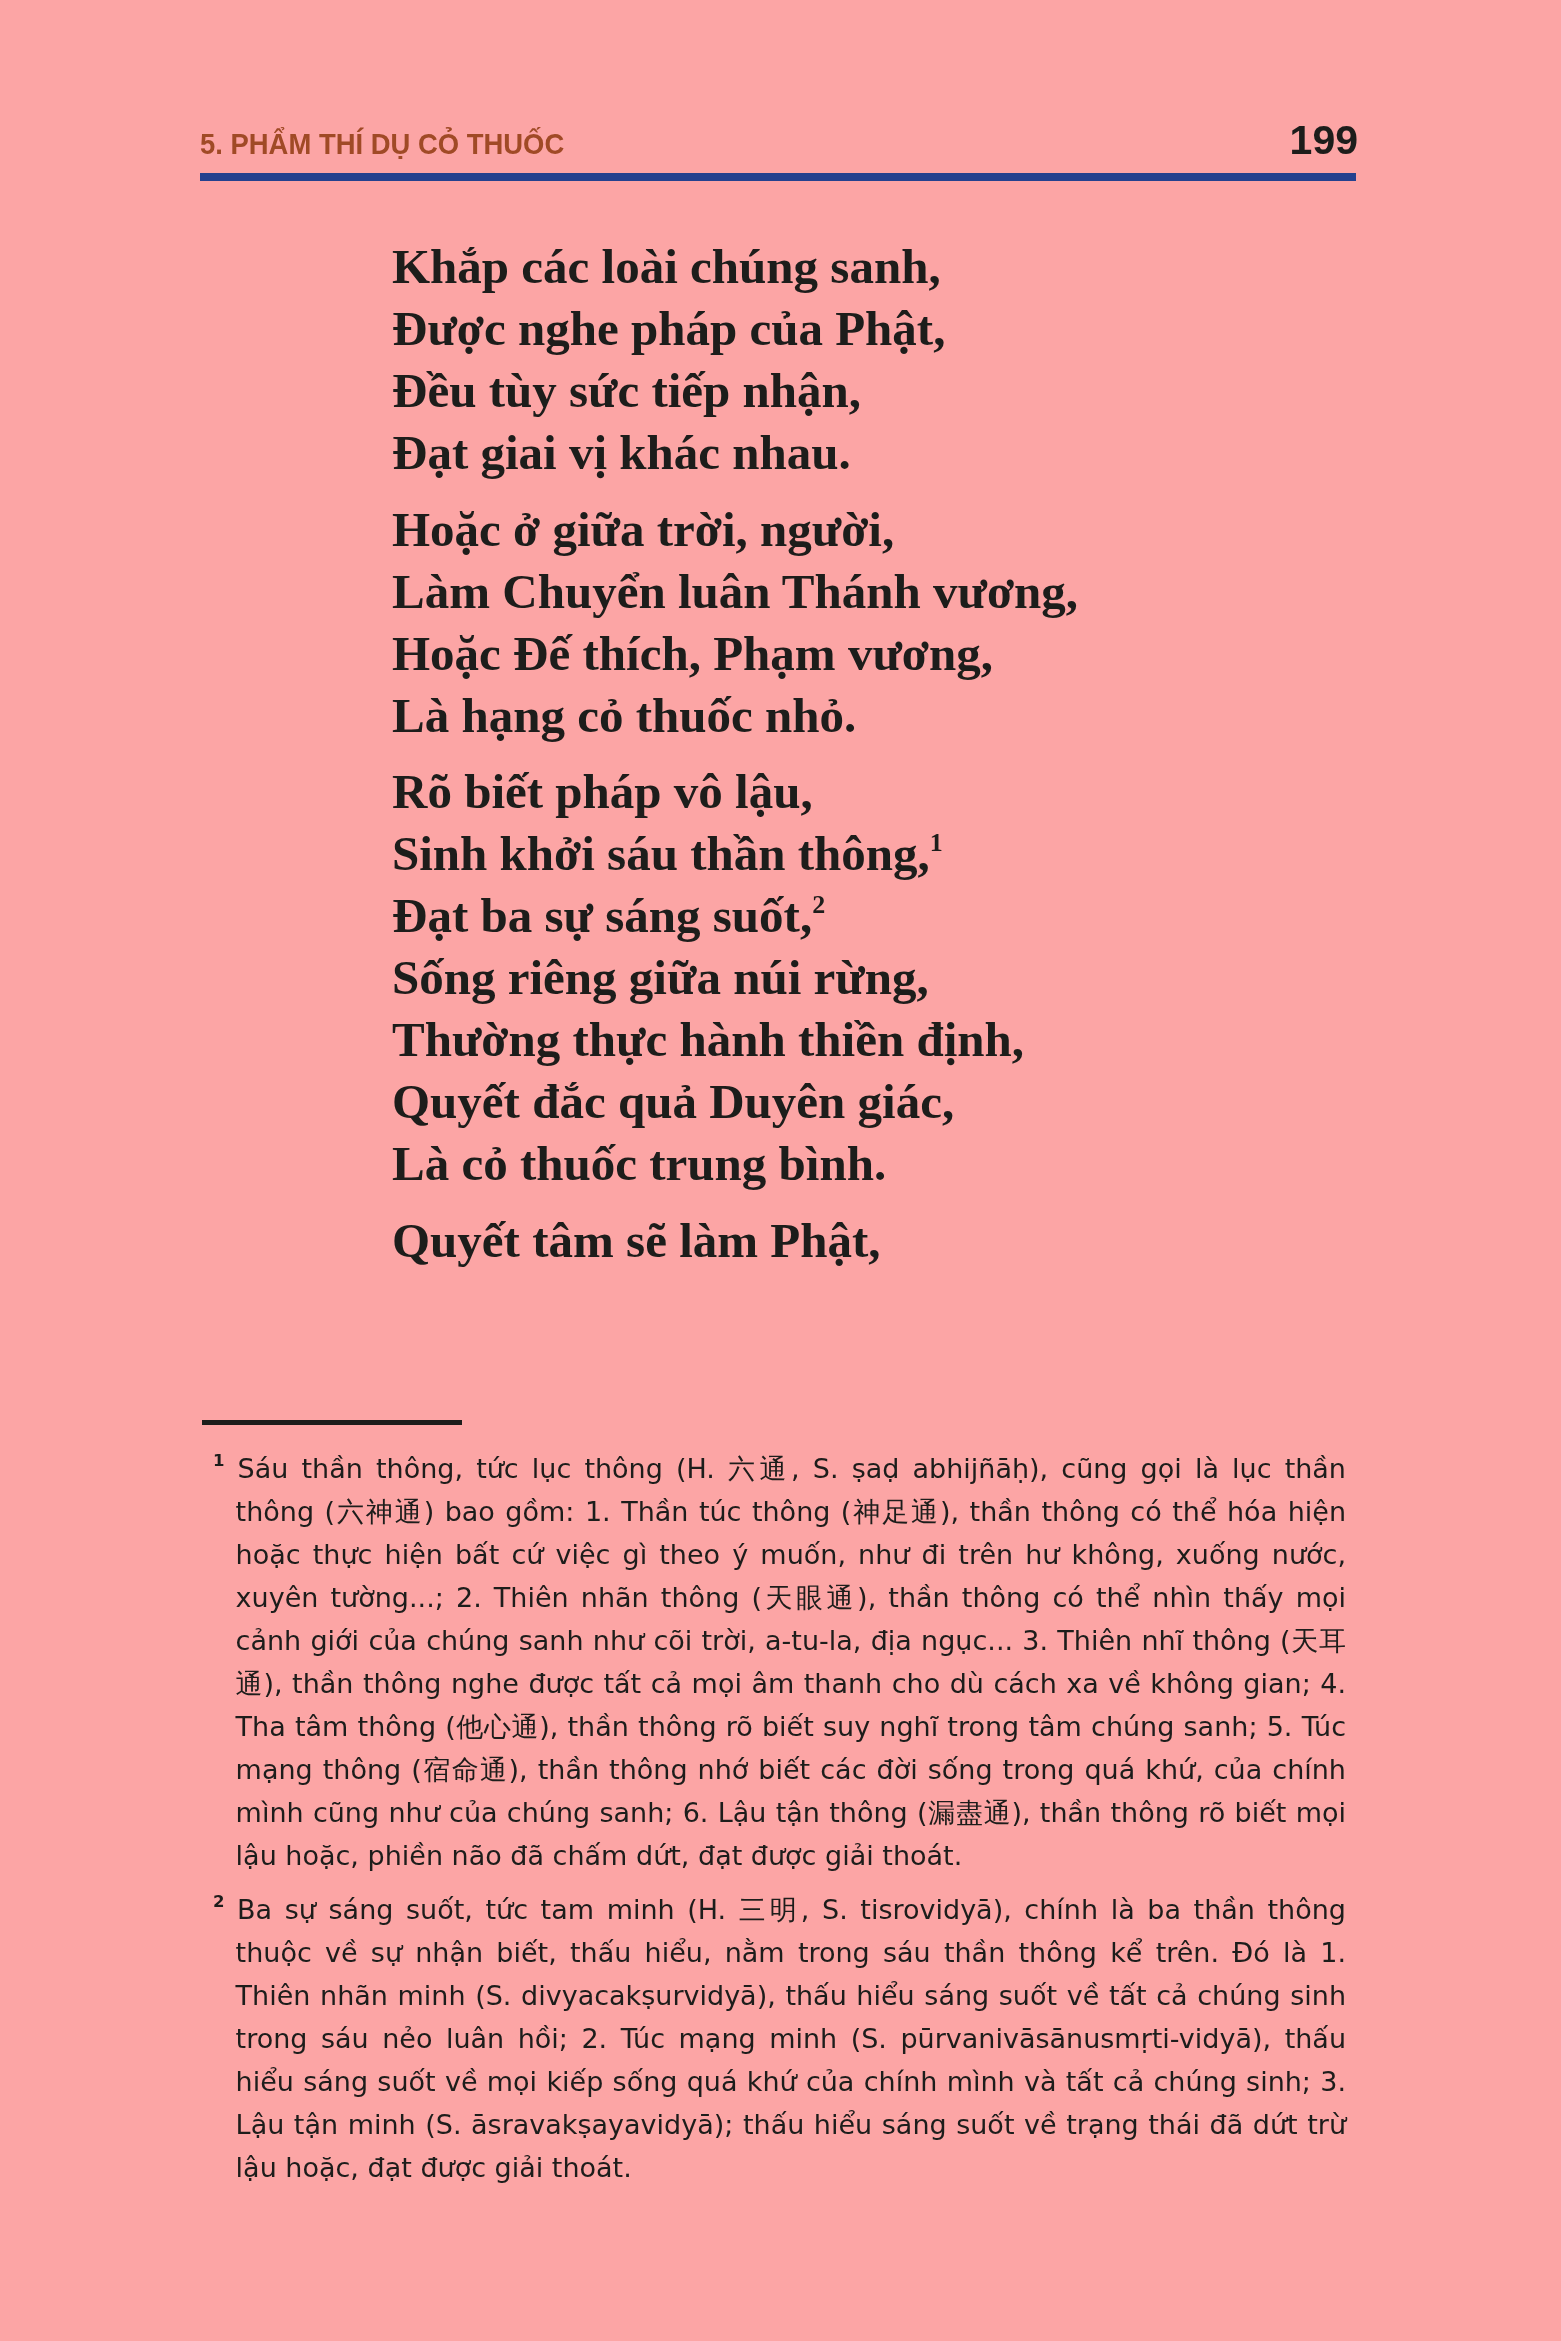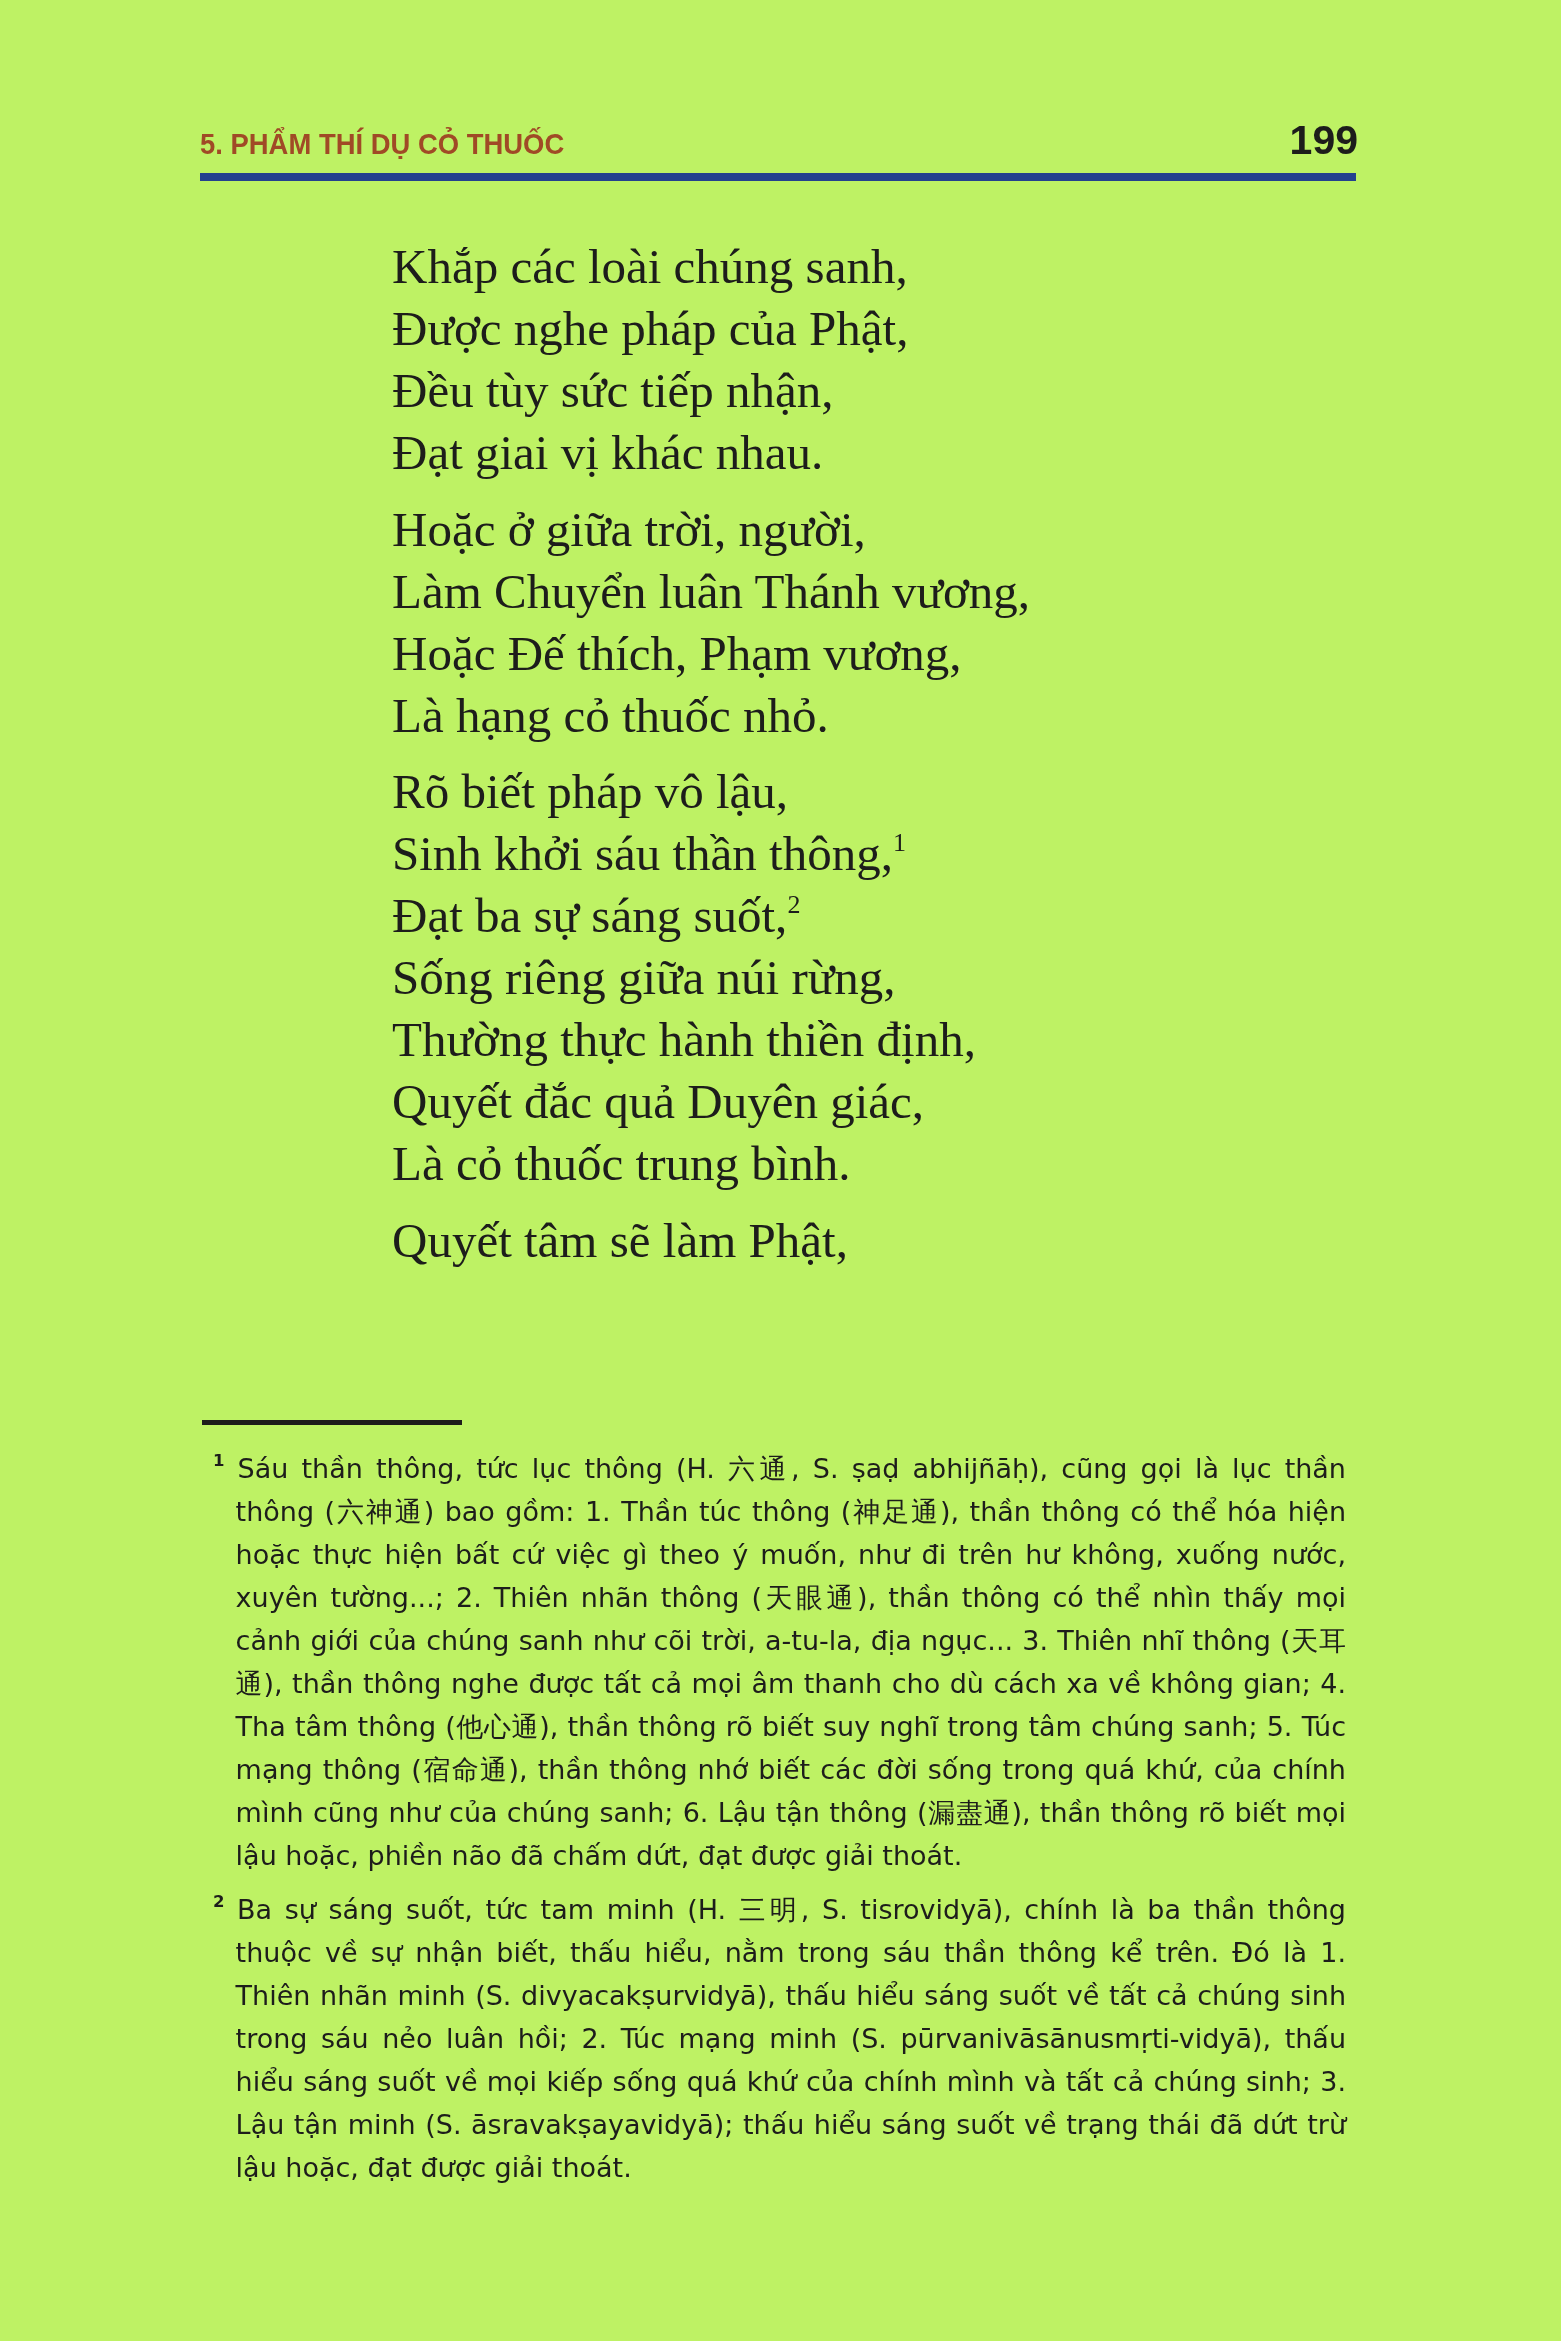--- a/index.html
+++ b/index.html
@@ -4,21 +4,21 @@
 <style>
   html, body {
     margin: 0;
     padding: 0;
     background: #ffffff;
   }
   .page {
     position: relative;
     width: 1561px;
     height: 2342px;
-    background: #bef264;
+    background: #fca5a5;
     overflow: hidden;
     color: var(--ink, #1d1d1b);
   }
   .page-header {
     position: absolute;
     left: 200px;
     top: 120px;
     width: 1158px;
     display: flex;
     justify-content: space-between;
@@ -57,20 +57,21 @@
   }
   .stanza {
     margin: 0 0 14.7px 0;
   }
   .verse-line {
     font-family: "Liberation Serif", "DejaVu Serif", serif;
     font-size: 49px;
     line-height: 62px;
     color: var(--ink, #1d1d1b);
     white-space: nowrap;
+    font-weight: bold;
   }
   .verse-line sup.vref {
     font-size: 26px;
     line-height: 0;
     vertical-align: 19px;
   }
   .footnote-separator {
     position: absolute;
     left: 202px;
     top: 1420px;

